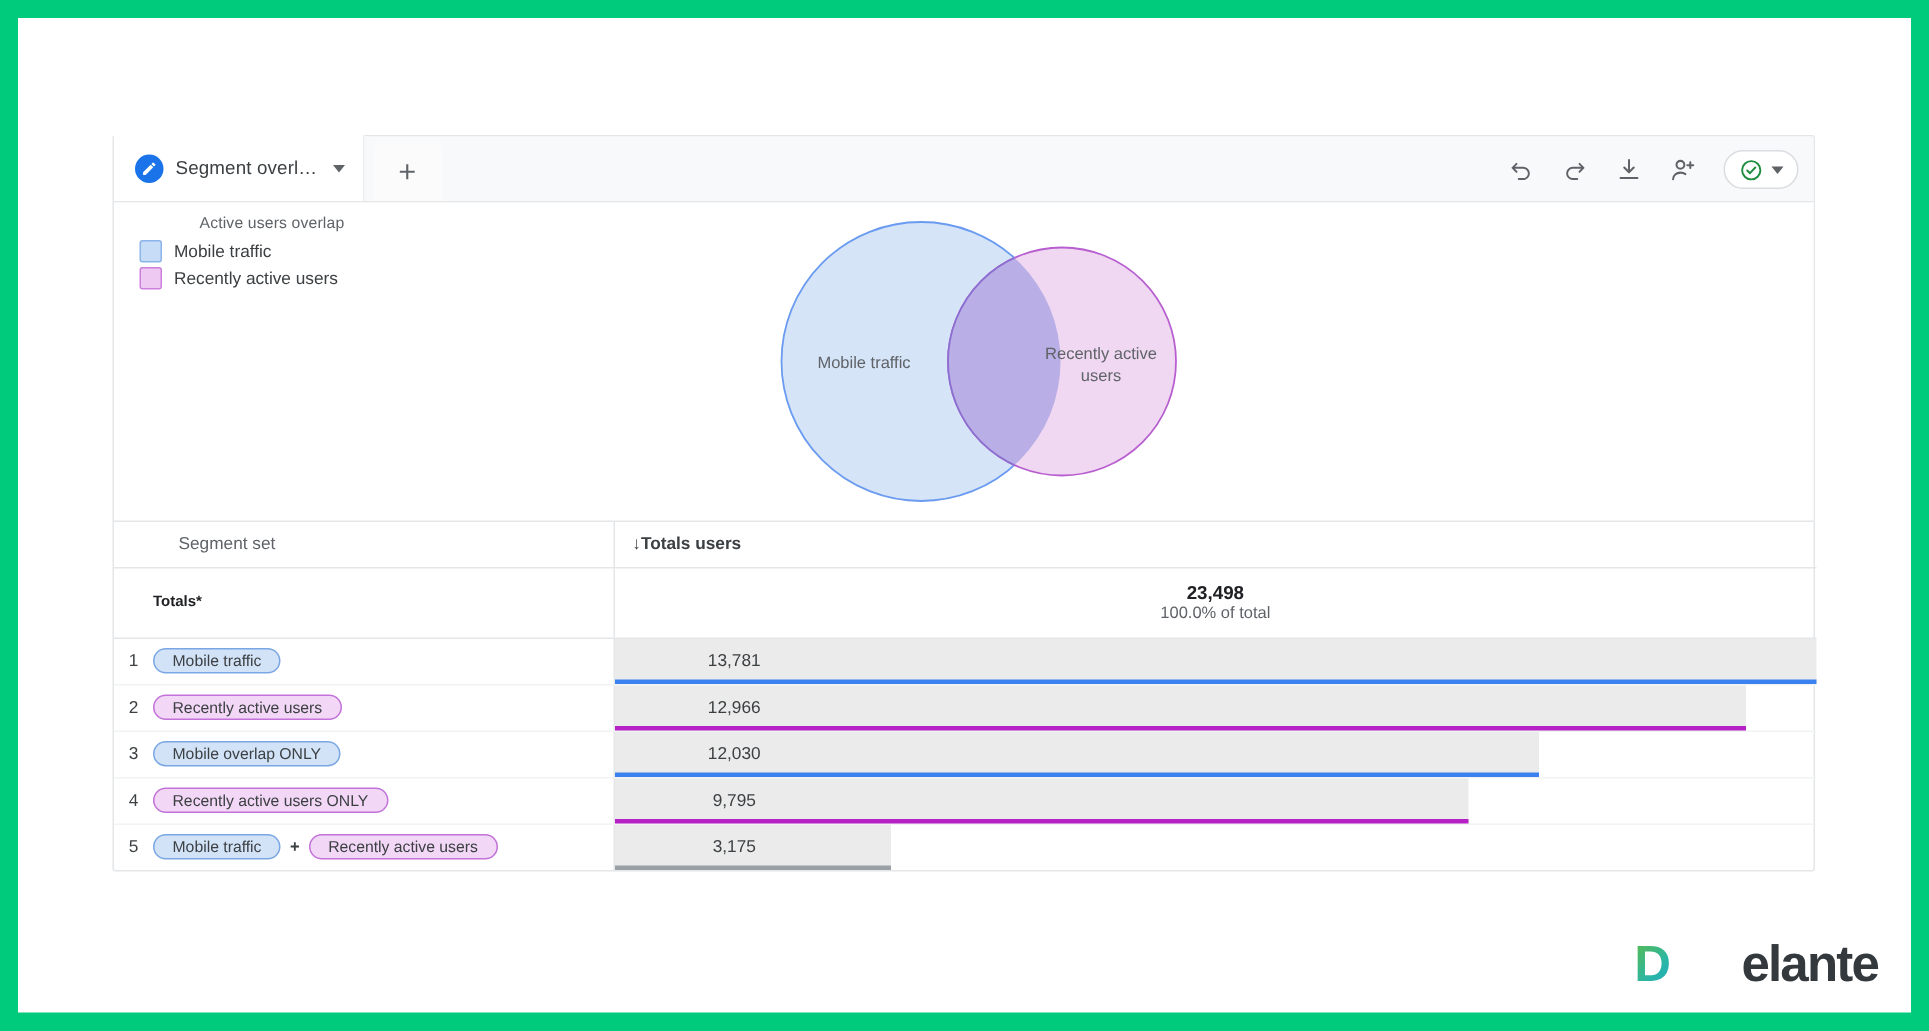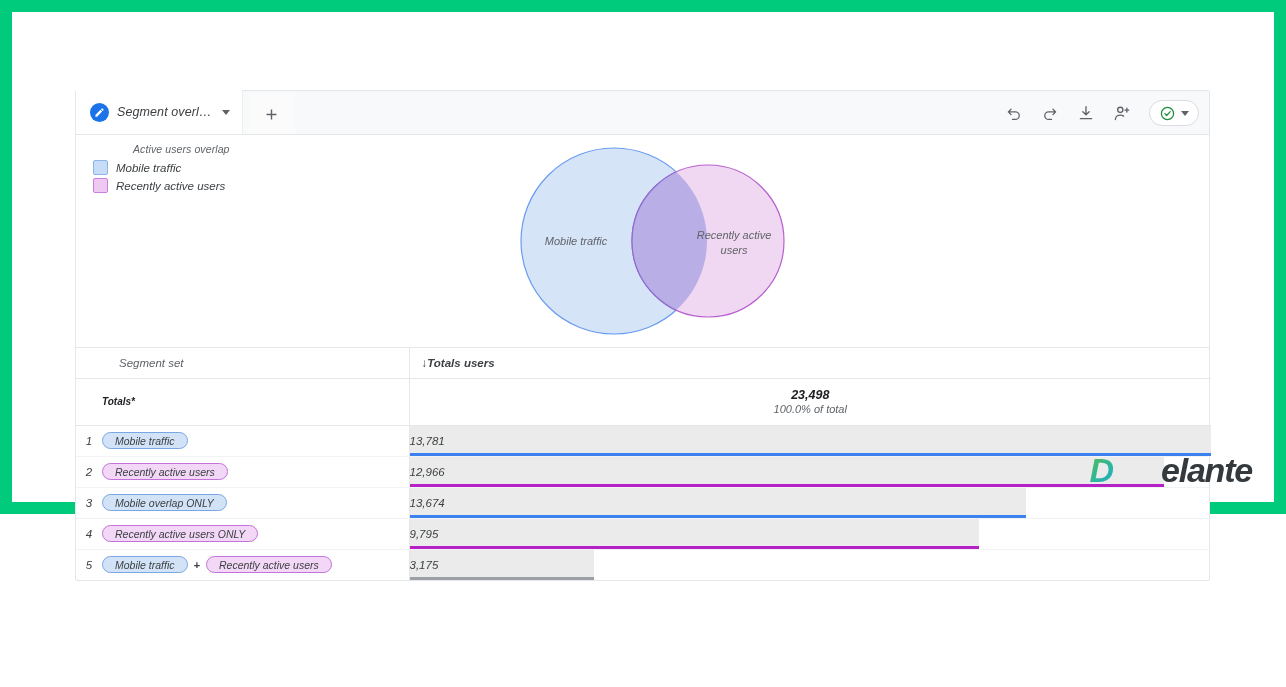--- a/index.html
+++ b/index.html
@@ -7,24 +7,23 @@
     width: 1286px; height: 687px;
     font-family: "Liberation Sans", sans-serif;
     background: #ffffff;
     overflow: hidden;
   }
 
   
   .frame {
     position: absolute;
     left: 0; top: 0;
-    width: 1286px; height: 514px;
+    width: 1286px; height: 687px;
     background: #00cb7c;
     padding: 12px;
-    font-style: italic;
   }
   .frame-inner {
     position: relative;
     width: 100%; height: 100%;
     background: #ffffff;
   }
 
   
   .report {
     position: absolute;
@@ -255,21 +254,21 @@
   }
   .bar-line.blue   { background: #3b82f0; }
   .bar-line.purple { background: #b521c4; }
   .bar-line.gray   { background: #9aa0a6; }
   .cell-val-txt {
     position: relative;
     font-size: 11.5px;
     color: #3c4043;
     display: block;
     width: 160px;
-    text-align: left;
+    text-align: center;
     line-height: 30px;
   }
 
   
   .logo {
     position: absolute;
     right: 22px; bottom: 12px;
     display: flex; align-items: baseline;
     font-size: 34px;
     font-weight: bold;
@@ -429,21 +428,21 @@
               <td class="cell-seg">
                 <div class="chips">
                   <span class="chip blue">Mobile overlap ONLY</span>
                 </div>
               </td>
               <td class="cell-val">
                 <div class="bar-wrap">
                   <div class="bar" style="width: 76.9%;"></div>
                   <div class="bar-line blue" style="width: 76.9%;"></div>
                 </div>
-                <span class="cell-val-txt">13,674</span>
+                <span class="cell-val-txt">12,030</span>
               </td>
             </tr>
             <tr class="data-row">
               <td class="cell-num">4</td>
               <td class="cell-seg">
                 <div class="chips">
                   <span class="chip purple">Recently active users ONLY</span>
                 </div>
               </td>
               <td class="cell-val">

